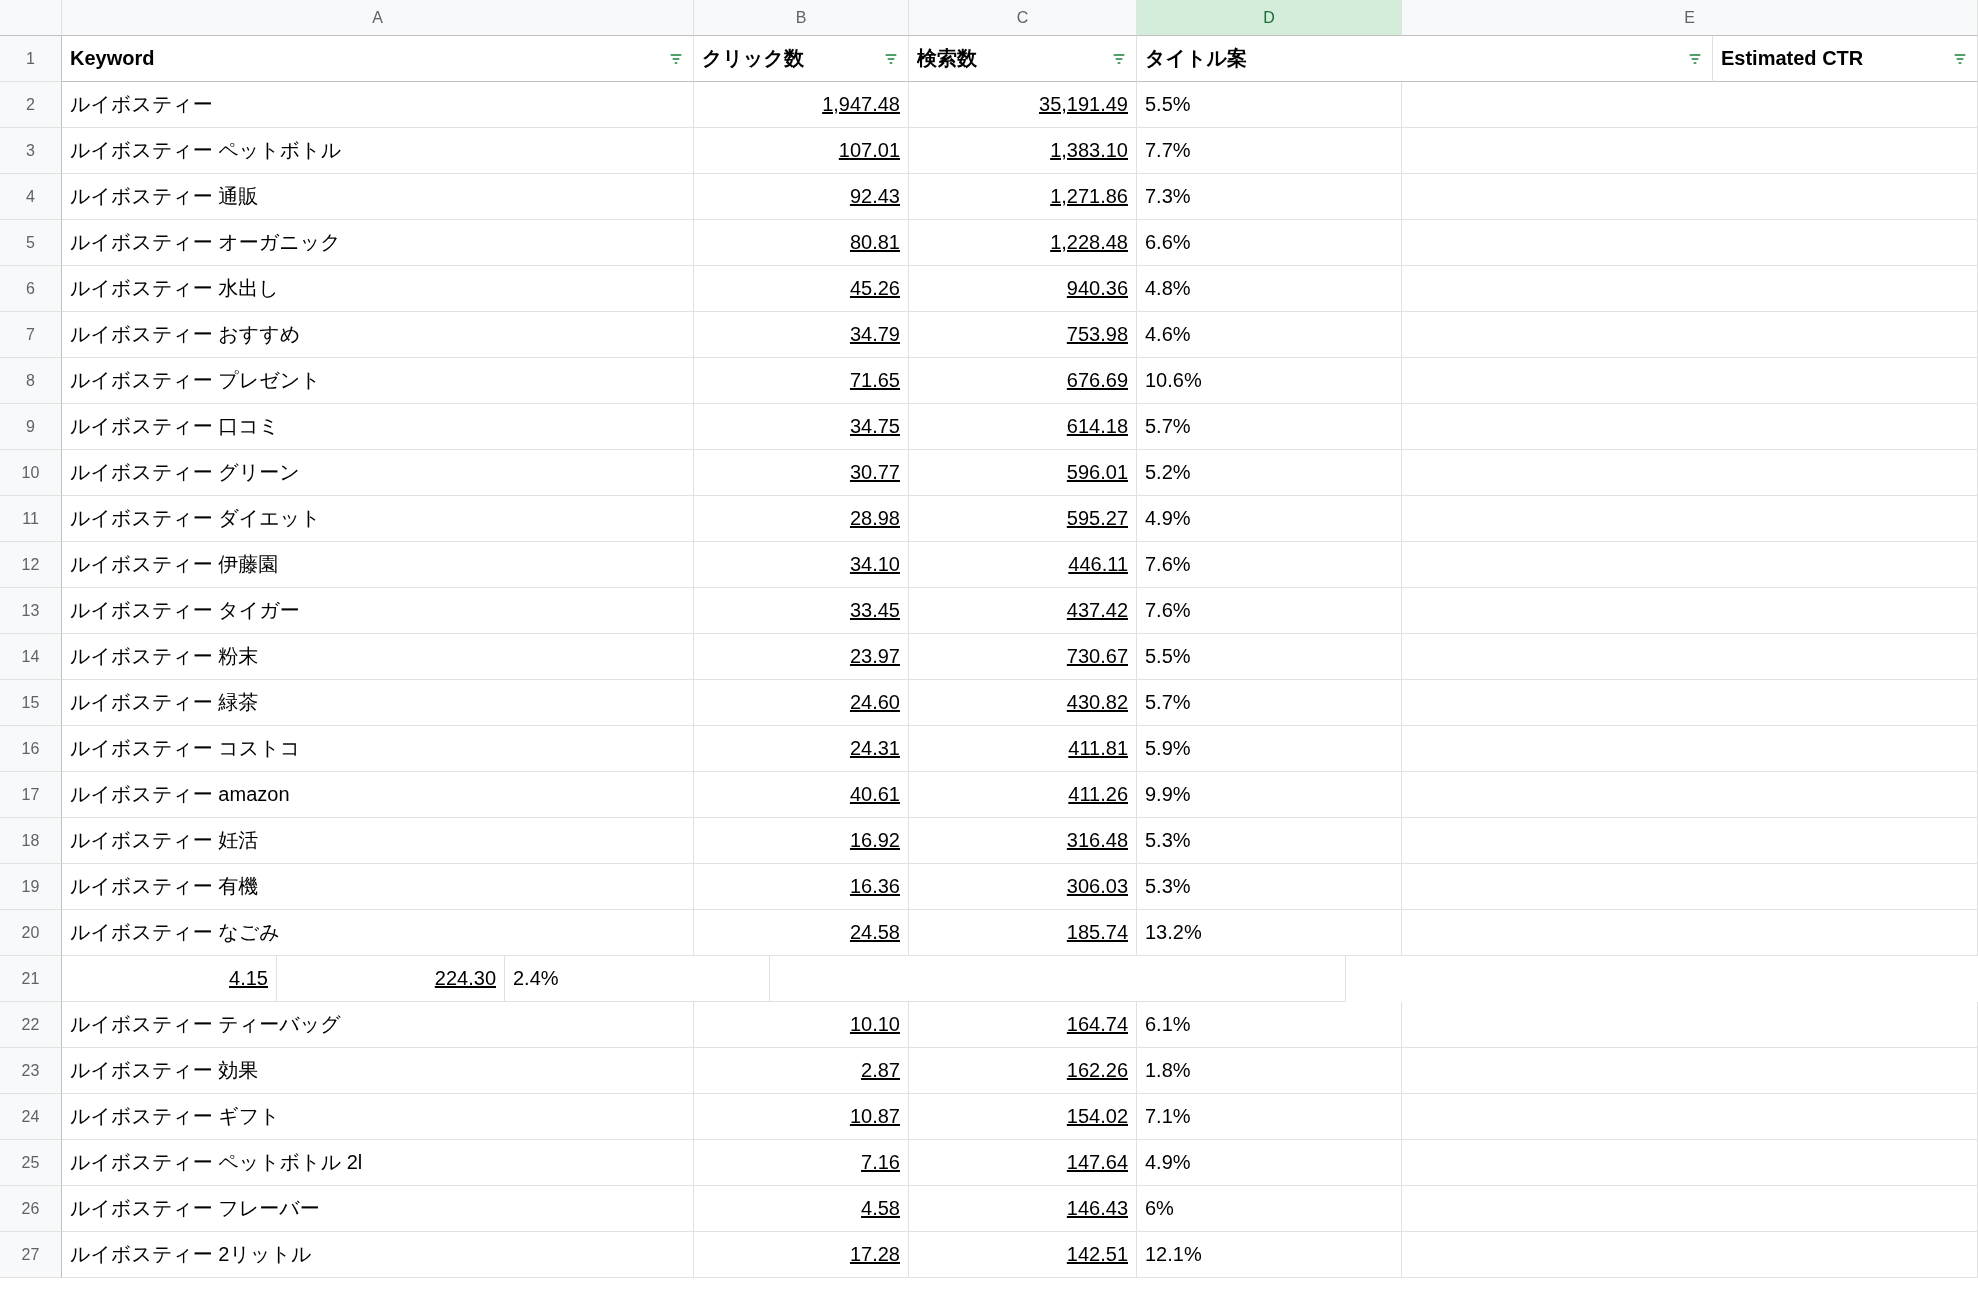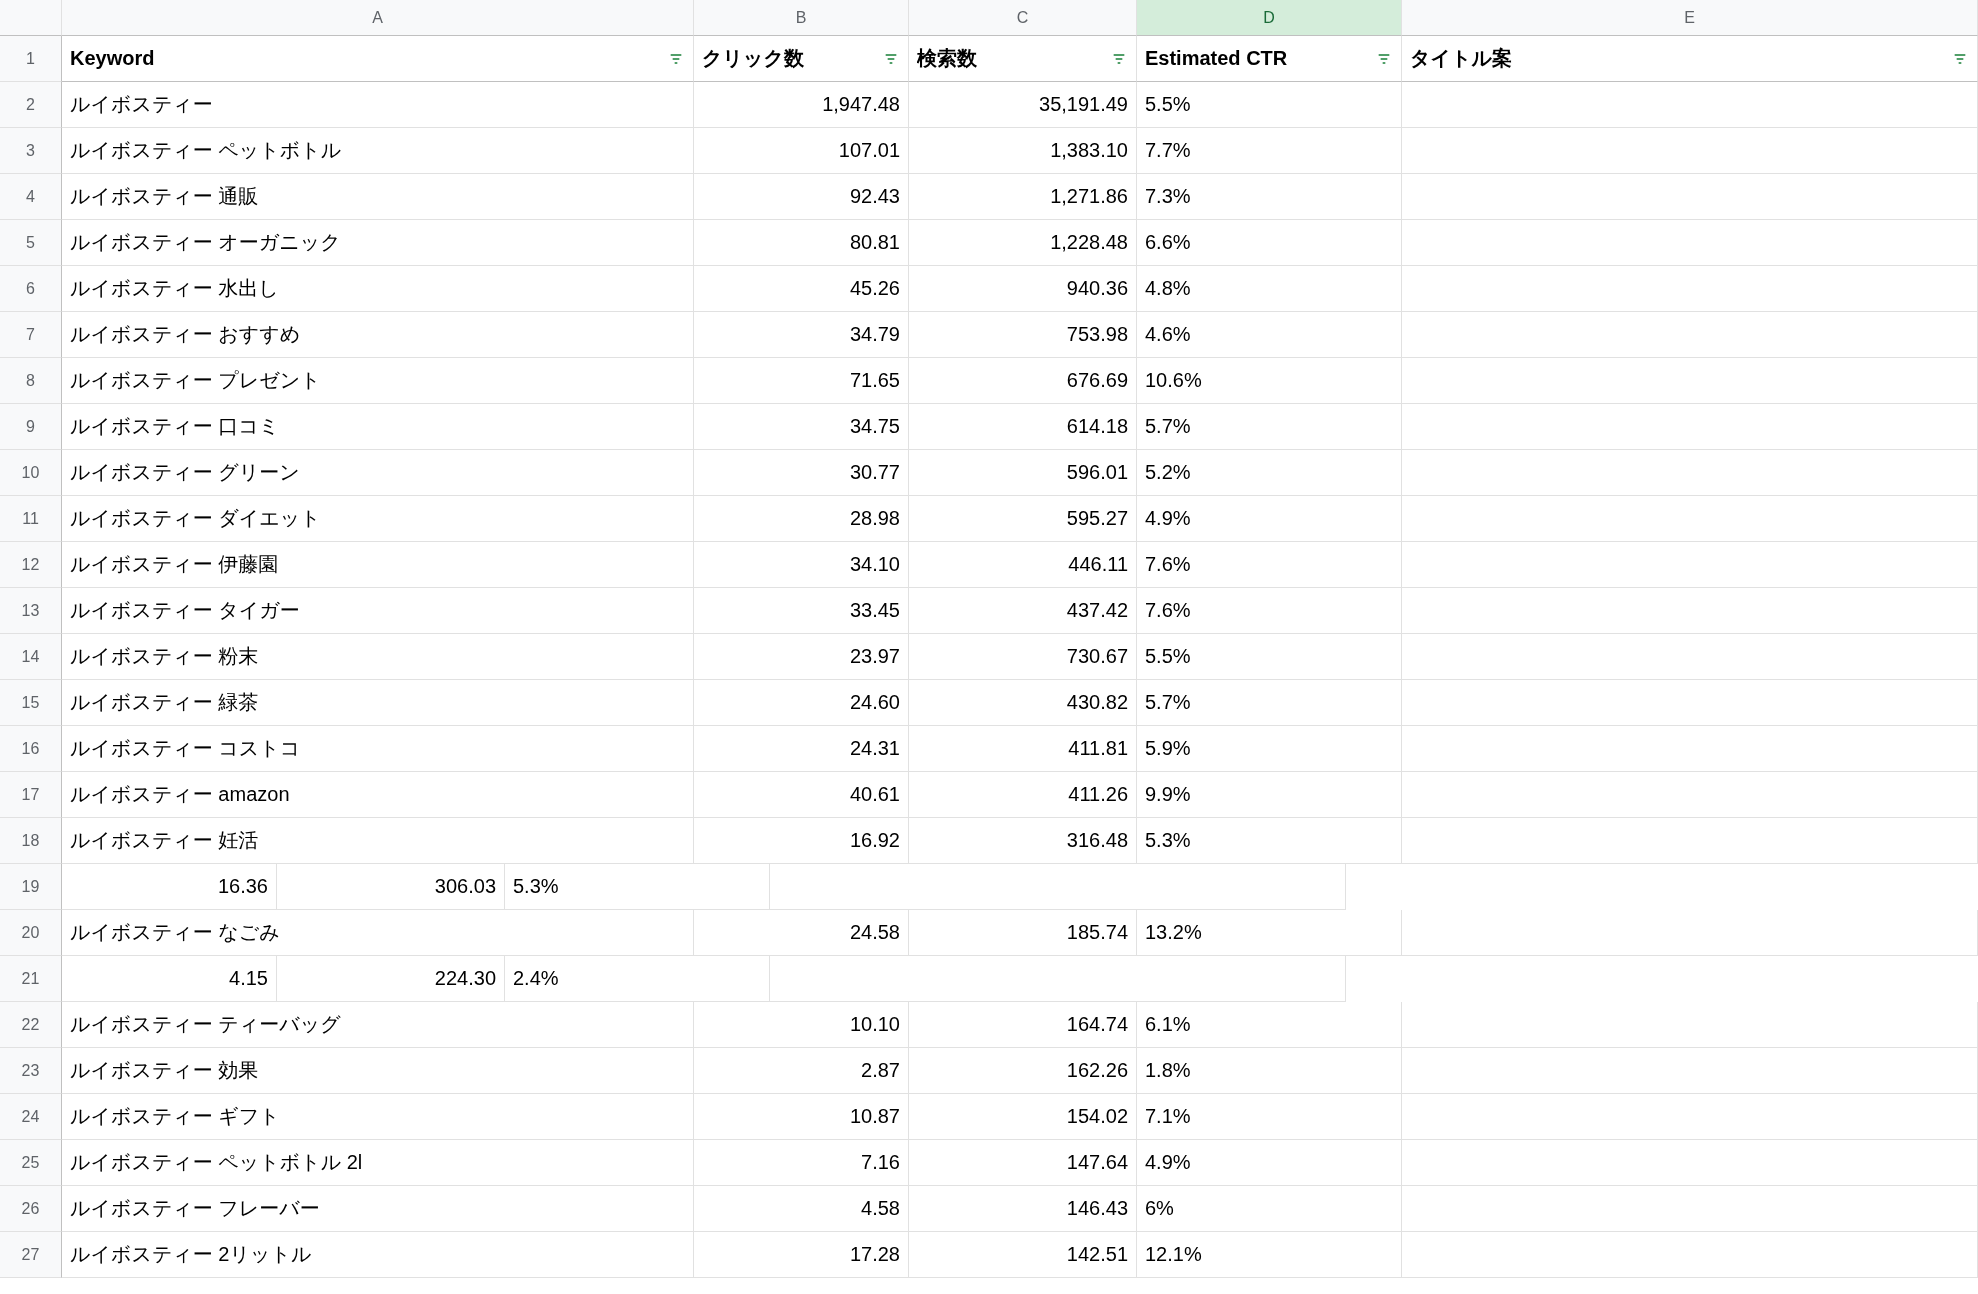--- a/index.html
+++ b/index.html
@@ -71,20 +71,21 @@
     padding: 0 8px;
     display: flex;
     align-items: center;
     overflow: hidden;
     white-space: nowrap;
     flex-shrink: 0;
     font-size: 20px;
   }
   .cell.right {
     justify-content: flex-end;
+    text-decoration: underline;
   }
   .header-row .cell {
     font-weight: bold;
     justify-content: space-between;
     padding-right: 6px;
     border-bottom: 1px solid #c0c0c0;
   }
   .header-row .cell .label {
     flex: 1;
     overflow: hidden;
@@ -142,30 +143,30 @@
       </span>
     </div>
     <div class="cell c-C">
       <span class="label">検索数</span>
       <span class="filter-icon">
         <svg viewBox="0 0 24 24" fill="none" stroke="currentColor" stroke-width="2">
             <path d="M4 6h16M7 12h10M10 18h4"></path>
           </svg>
       </span>
     </div>
+    <div class="cell c-E">
+      <span class="label">タイトル案</span>
+      <span class="filter-icon">
+        <svg viewBox="0 0 24 24" fill="none" stroke="currentColor" stroke-width="2">
+            <path d="M4 6h16M7 12h10M10 18h4"></path>
+          </svg>
+      </span>
+    </div>
     <div class="cell c-D">
       <span class="label">Estimated CTR</span>
-      <span class="filter-icon">
-        <svg viewBox="0 0 24 24" fill="none" stroke="currentColor" stroke-width="2">
-            <path d="M4 6h16M7 12h10M10 18h4"></path>
-          </svg>
-      </span>
-    </div>
-    <div class="cell c-E">
-      <span class="label">タイトル案</span>
       <span class="filter-icon">
         <svg viewBox="0 0 24 24" fill="none" stroke="currentColor" stroke-width="2">
             <path d="M4 6h16M7 12h10M10 18h4"></path>
           </svg>
       </span>
     </div>
   </div>
 
   <div id="rows-container">
       <div class="row">
@@ -299,20 +300,21 @@
       <div class="row">
         <div class="row-header">18</div>
         <div class="cell c-A">ルイボスティー 妊活</div>
         <div class="cell c-B right">16.92</div>
         <div class="cell c-C right">316.48</div>
         <div class="cell c-D">5.3%</div>
         <div class="cell c-E"></div>
       </div>
       <div class="row">
         <div class="row-header">19</div>
+        <div class="cell c-A">ルイボスティー 有機</div>
         <div class="cell c-B right">16.36</div>
         <div class="cell c-C right">306.03</div>
         <div class="cell c-D">5.3%</div>
         <div class="cell c-E"></div>
       </div>
       <div class="row">
         <div class="row-header">20</div>
         <div class="cell c-A">ルイボスティー なごみ</div>
         <div class="cell c-B right">24.58</div>
         <div class="cell c-C right">185.74</div>

